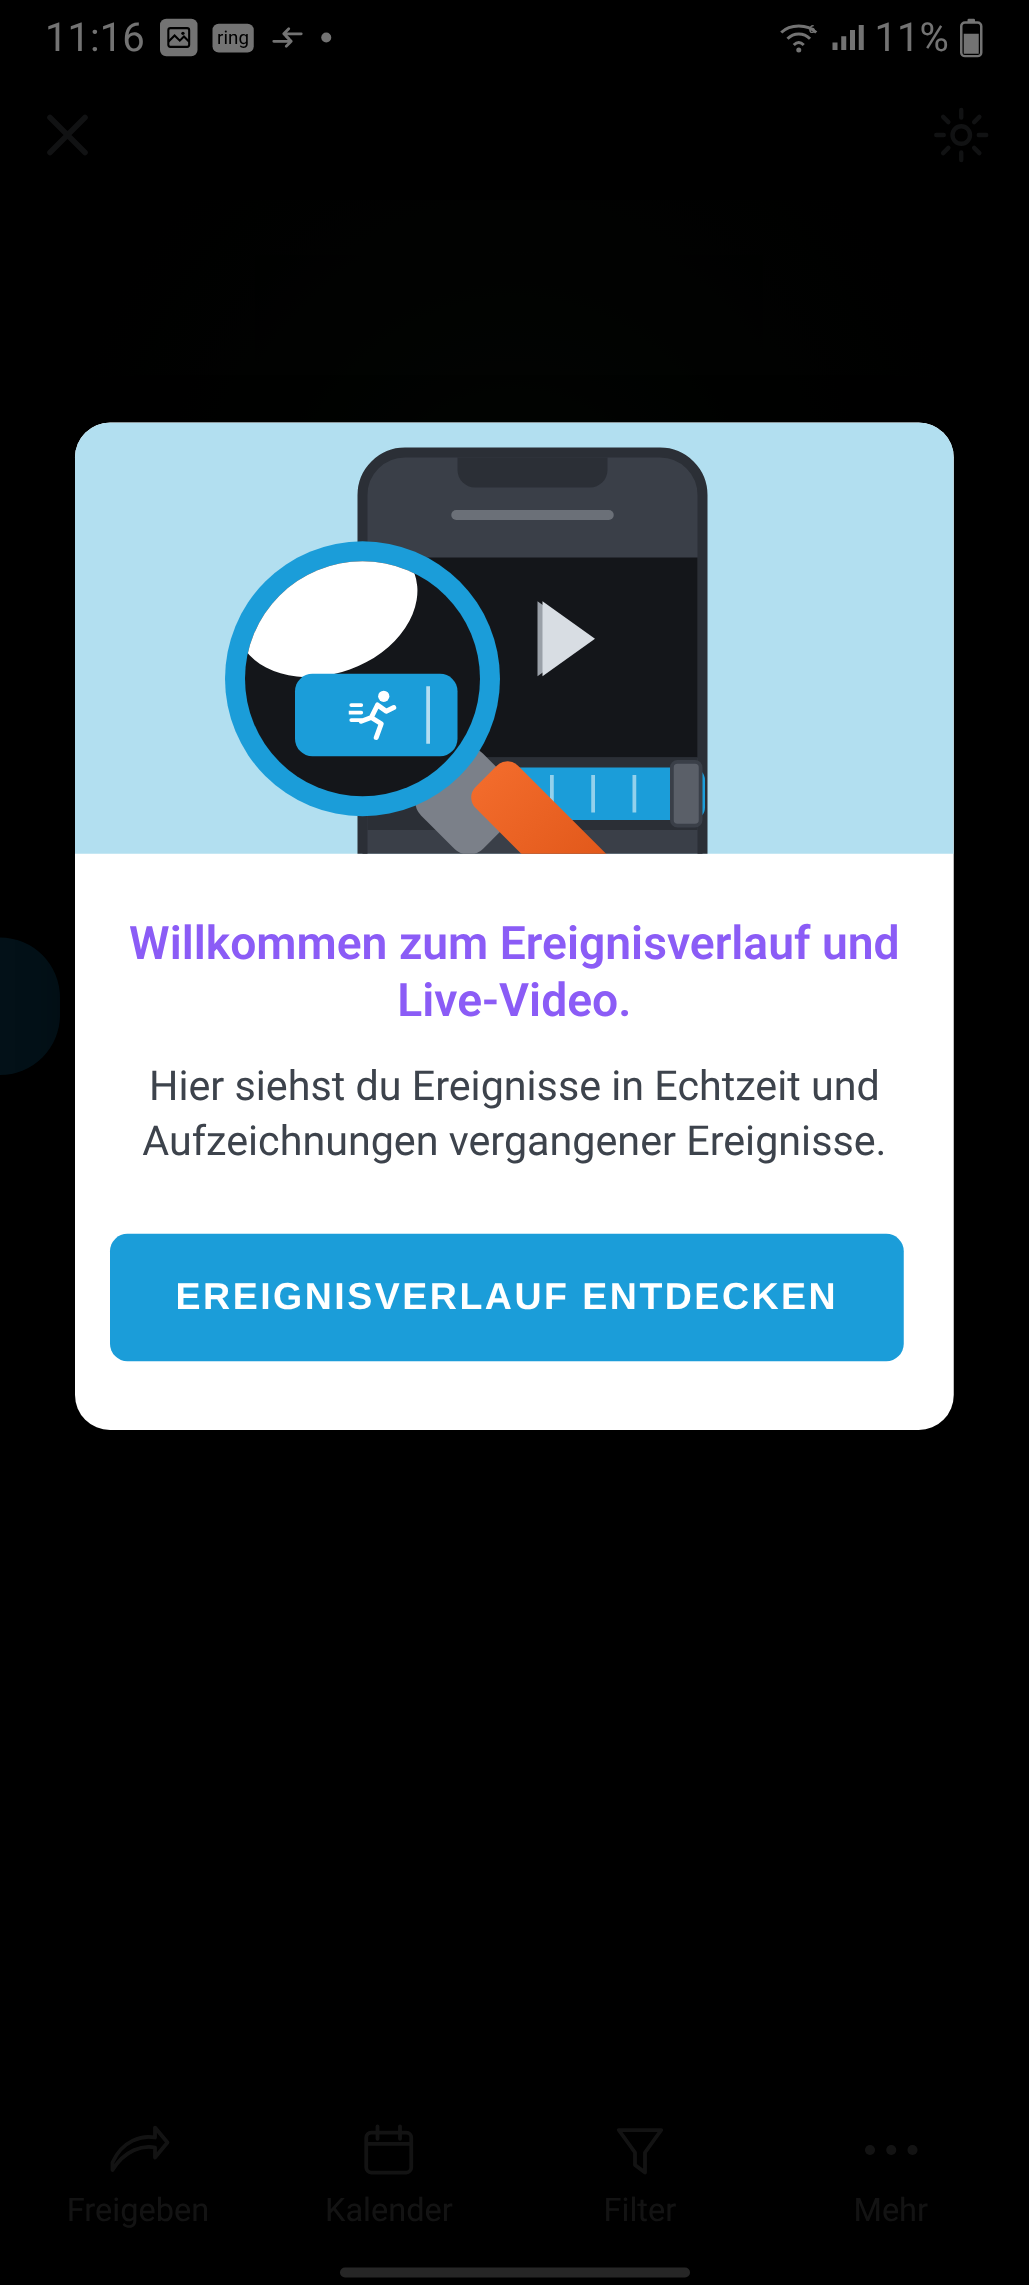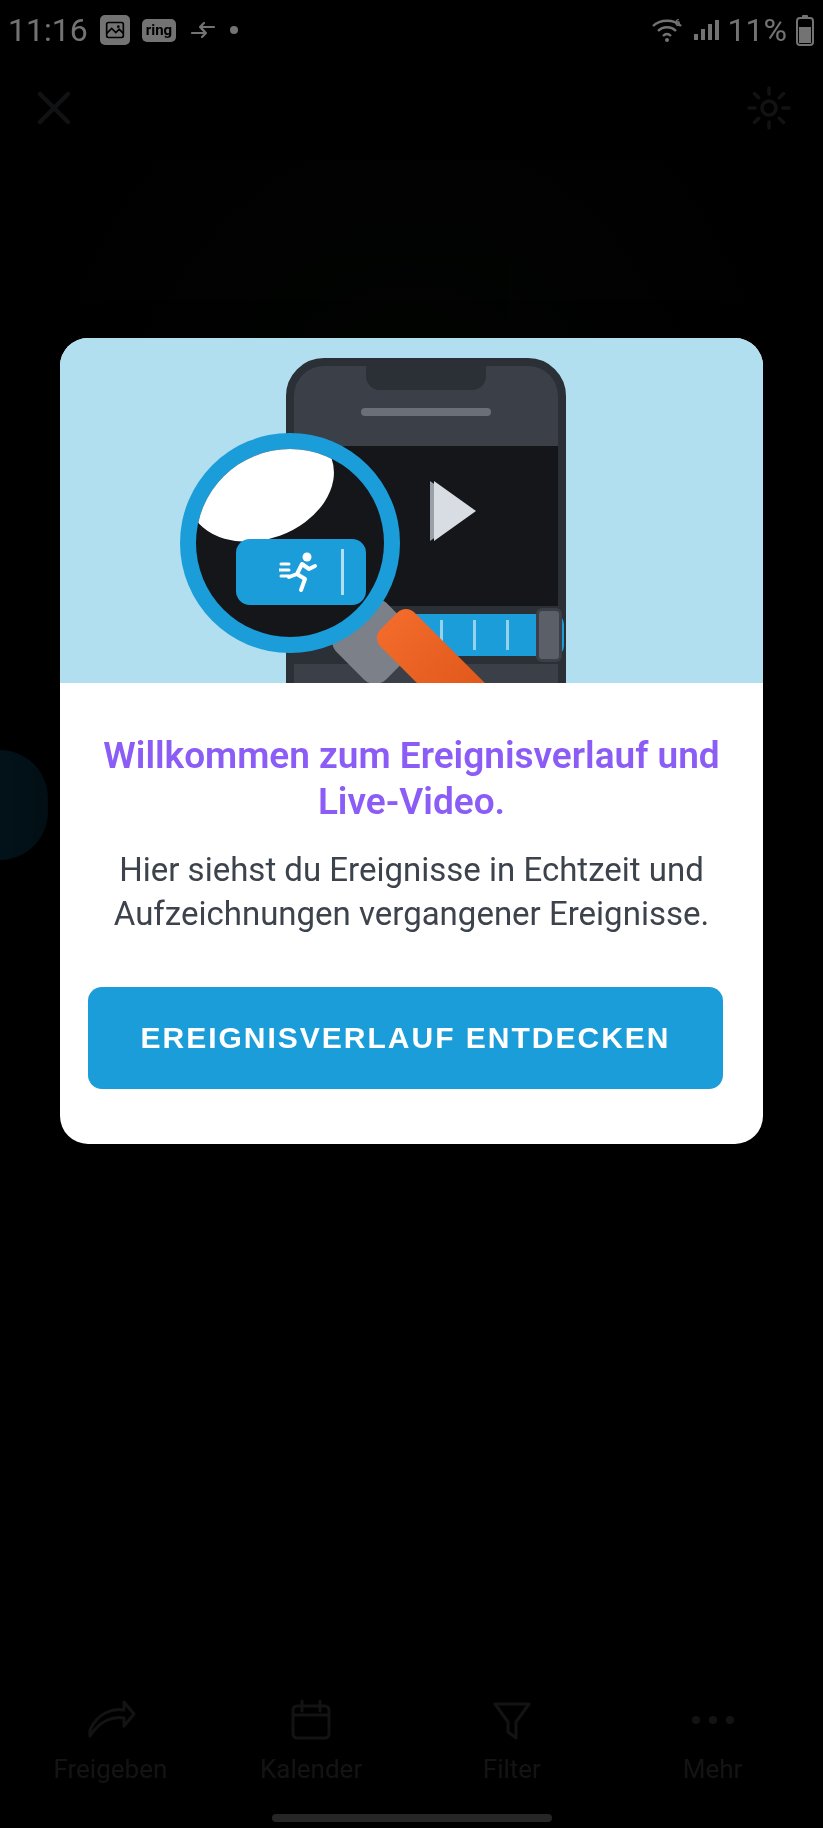--- a/index.html
+++ b/index.html
@@ -1,23 +1,23 @@
 <!DOCTYPE html>
 <html><head>
 <meta charset="utf-8">
 <style>
   * { margin: 0; padding: 0; box-sizing: border-box; }
   html, body { width: 823px; height: 1828px; background: #000; font-family: -apple-system, BlinkMacSystemFont, "Segoe UI", Roboto, Helvetica, Arial, sans-serif; color: #fff; overflow: hidden; position: relative; }
 
   
-  .status-bar { position: absolute; top: 0; left: 0; right: 0; height: 60px; display: flex; justify-content: space-between; align-items: center; padding: 0 8px; font-size: 32px; font-weight: 400; }
+  .status-bar { position: absolute; top: 0; left: 0; right: 0; height: 60px; display: flex; justify-content: space-between; align-items: center; padding: 0 36px; font-size: 32px; font-weight: 400; }
   .status-left { display: flex; align-items: center; gap: 12px; }
   .status-right { display: flex; align-items: center; gap: 8px; }
   .status-icon-box { display: inline-flex; align-items: center; justify-content: center; }
-  .ring-badge { background: #fff; color: #000; font-size: 15px; font-weight: 700; padding: 4px 4px; border-radius: 5px; line-height: 1; }
+  .ring-badge { background: #fff; color: #000; font-size: 15px; font-weight: 400; padding: 4px 4px; border-radius: 5px; line-height: 1; }
   .pic-badge { width: 30px; height: 30px; background: #fff; border-radius: 5px; display:flex; align-items:center; justify-content:center;}
   .dot { width: 8px; height: 8px; background: #fff; border-radius: 50%; }
 
   
   .app-bar { position: absolute; top: 65px; left: 0; right: 0; height: 90px; display: flex; justify-content: space-between; align-items: center; padding: 0 30px; opacity: 0.25; }
 
   
   .video-bg { position: absolute; top: 160px; left: 0; right: 0; height: 680px; background: radial-gradient(ellipse 60% 85% at 50% 45%, #1a2a1a 0%, #0f1810 30%, #050705 70%, #000 100%); opacity: 0.35; border-radius: 0; }
   .video-bg::after{ content:""; position:absolute; left:50%; top:30%; transform:translateX(-50%); width:140px; height:180px; background: radial-gradient(ellipse at 50% 20%, #4a4038 0%, #2a2520 40%, transparent 70%); border-radius:50% 50% 30% 30%; }
 

